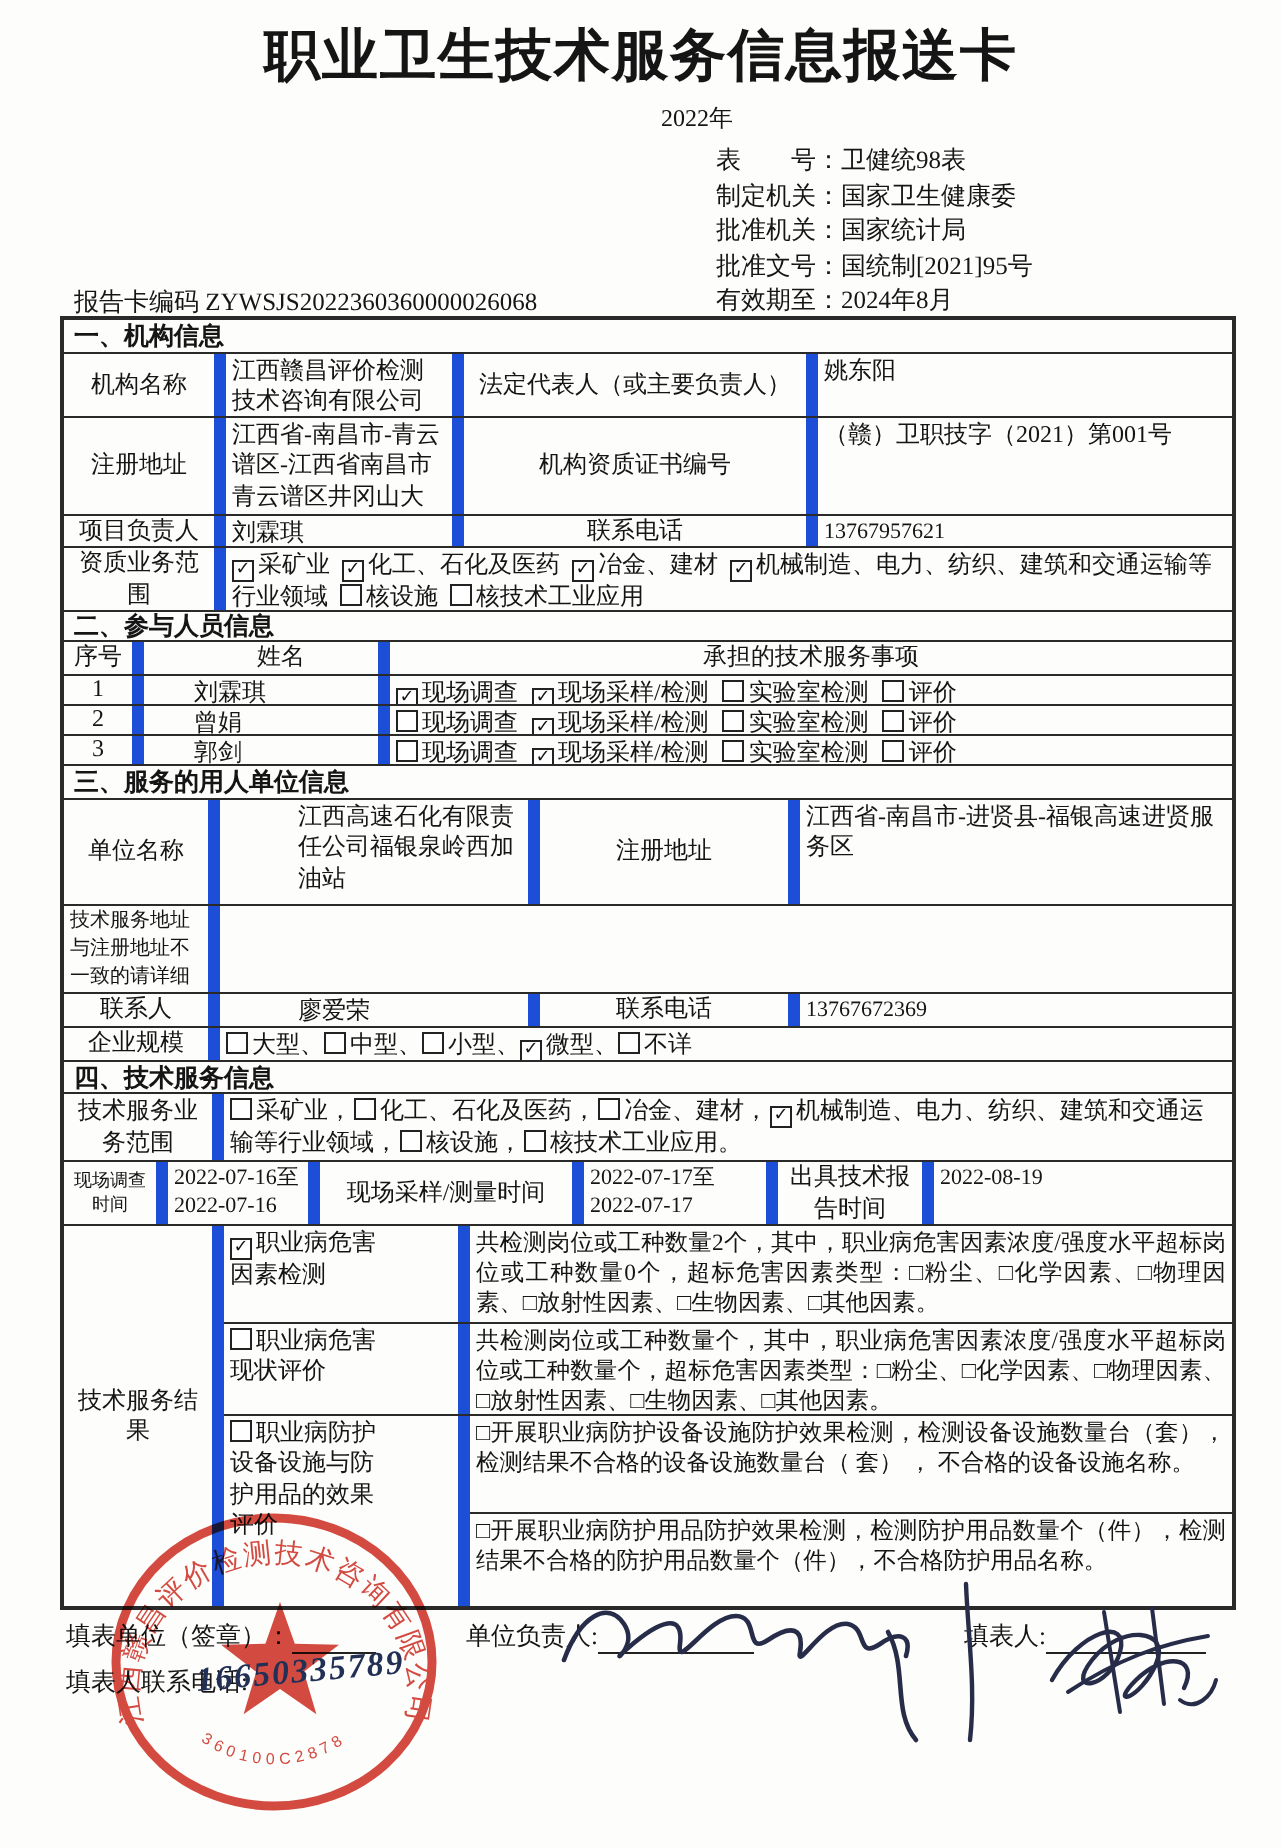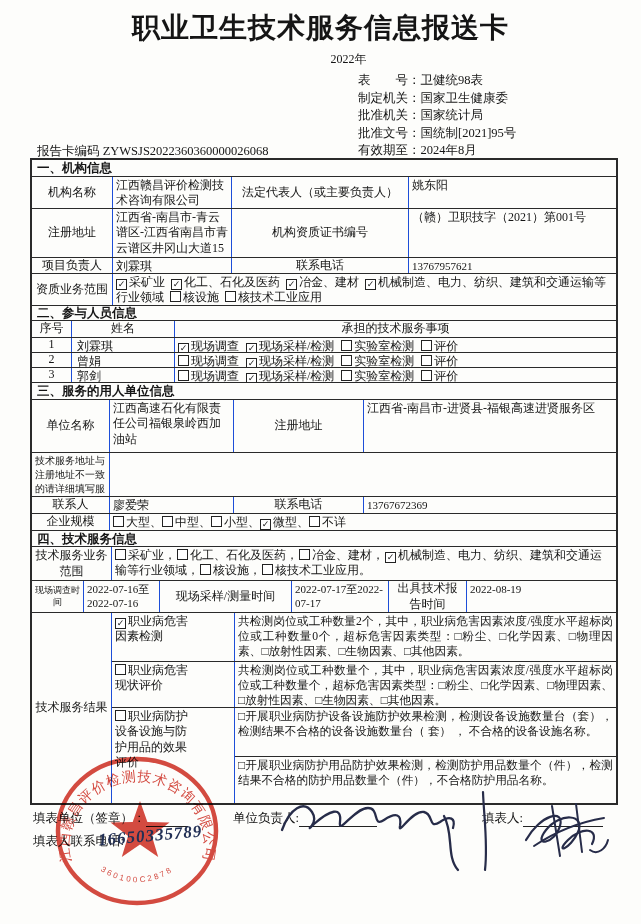--- a/index.html
+++ b/index.html
@@ -8,32 +8,32 @@
   .title{position:absolute;left:0;top:9px;width:100%;text-align:center;
          font-size:28px;font-weight:bold;letter-spacing:1px;font-family:"Liberation Sans",sans-serif;}
   .subtitle{position:absolute;left:0;top:51px;width:100%;text-align:center;font-size:12px;padding-left:28px;}
   .meta{position:absolute;left:358px;top:72px;font-size:12.5px;line-height:17.5px;}
   .mlab{display:inline-block;}
   .repcode{position:absolute;left:37px;top:143px;font-size:12.5px;}
   .tbl{position:absolute;left:30px;top:158px;width:588px;border:2px solid #2a2a2a;box-sizing:border-box;
        font-size:12px;line-height:1.28;}
   .trow{display:flex;border-bottom:1px solid #2a2a2a;box-sizing:border-box;}
   .trow.nb{border-bottom:none;}
-  .cell{border-right:1px solid #1d4ed8;box-sizing:border-box;padding:1px 3px;overflow:hidden;}
+  .cell{border-right:6px solid #1d4ed8;box-sizing:border-box;padding:1px 3px;overflow:hidden;}
   .cell:last-child{border-right:none;}
   .cc{display:flex;align-items:center;justify-content:center;text-align:center;}
   .fx{flex:1;}
   .stack{display:flex;flex-direction:column;box-sizing:border-box;}
   .rr{display:flex;border-bottom:1px solid #2a2a2a;box-sizing:border-box;}
   .rr.nb{border-bottom:none;}
   .sechead{font-weight:bold;font-size:12.5px;padding:1px 5px;display:flex;align-items:center;
            font-family:"Liberation Sans",sans-serif;text-align:right;}
   .w40{width:40px;}.w52{width:52px;}.w76{width:76px;}.w78{width:78px;}.w80{width:80px;}
-  .w81{width:81px;}.w97{width:97px;}.w103{width:103px;}.w119{width:119px;}.w123{width:123px;}
-  .w124{width:124px;}.w130{width:130px;}.w132{width:132px;}.w177{width:177px;}
+  .w81{width:81px;}.w97{width:97px;}.w103{width:103px;margin-left:20px;}.w119{width:119px;}.w123{width:123px;}
+  .w124{width:124px;margin-left:36px;}.w130{width:130px;}.w132{width:132px;}.w177{width:177px;}
   .pl4{padding-left:5px;}
   .sm{font-size:10px;line-height:1.42;}
   .xs{font-size:9px;}
   .t11{font-size:11px;}
   .desc{font-size:11.7px;line-height:1.3;text-align:justify;}
   .cbin{width:78px;}
   .cb{display:inline-block;width:9px;height:9px;border:1px solid #222;box-sizing:content-box;
       font:bold 9px/9px "DejaVu Sans",sans-serif;text-align:center;vertical-align:-1px;margin-right:2px;
       background:#fff;}
   .cbi{white-space:normal;}

